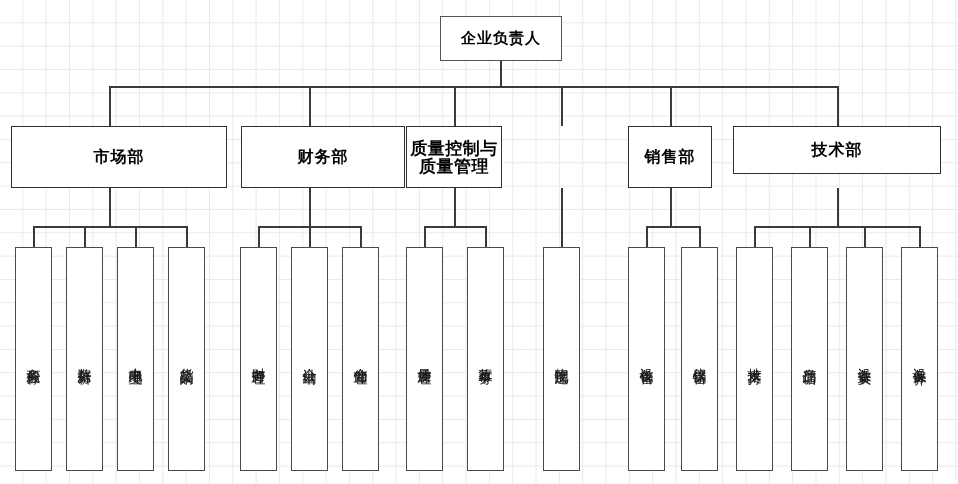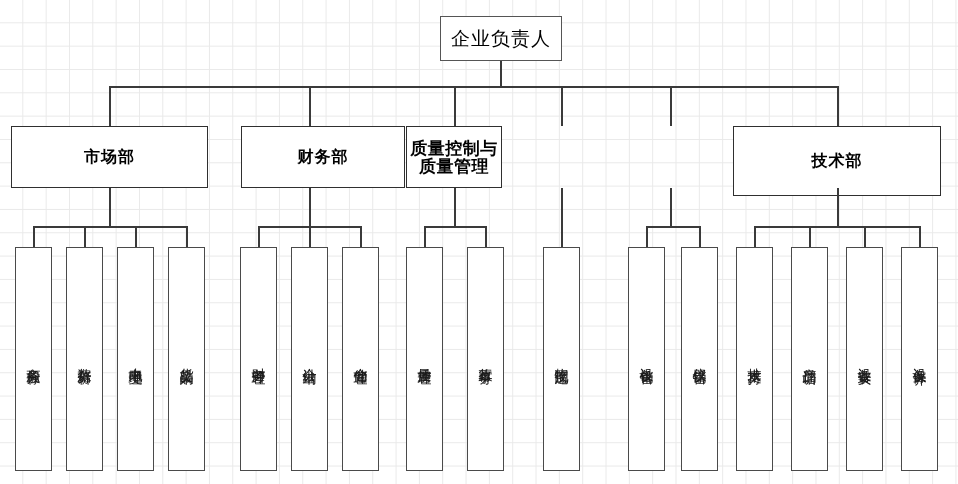--- a/index.html
+++ b/index.html
@@ -25,22 +25,22 @@
     background:#ffffff;
     border:1.6px solid #3a3a3a;
     display:flex;
     align-items:center;
     justify-content:center;
     text-align:center;
     color:#000000;
   }
   .node.root{
     border-color:#555555;
-    font-weight:normal;
-    font-size:19px;
+    font-weight:bold;
+    font-size:15px;
     line-height:21px;
     letter-spacing:1px;
   }
   .node.dept{
     font-weight:bold;
     font-size:16px;
     line-height:20px;
     letter-spacing:1px;
     border-color:#2f2f2f;
   }
@@ -90,38 +90,41 @@
 
   <div class="conn h" style="left:109px;top:86px;width:729px;"></div>
 
   <div class="conn v" style="left:109px;top:86px;height:40px;"></div>
   <div class="conn v" style="left:309px;top:86px;height:40px;"></div>
   <div class="conn v" style="left:454px;top:86px;height:40px;"></div>
   <div class="conn v" style="left:561px;top:86px;height:40px;"></div>
   <div class="conn v" style="left:670px;top:86px;height:40px;"></div>
   <div class="conn v" style="left:837px;top:86px;height:40px;"></div>
 
-  <div class="node dept" style="left:11px;top:126px;width:197px;height:62px;">
+  <div class="node dept" style="left:11px;top:126px;width:216px;height:62px;">
     <span class="lbl">市场部</span>
   </div>
 
   <div class="node dept" style="left:241px;top:126px;width:164px;height:62px;">
     <span class="lbl">财务部</span>
   </div>
 
   <div class="node dept two-line" style="left:406px;top:126px;width:96px;height:62px;">
     <div>
       <span class="lbl">质量控制与</span>
       <span class="lbl">质量管理</span>
     </div>
   </div>
 
 
-
-  <div class="node dept" style="left:733px;top:126px;width:208px;height:70px;">
+  <div class="node dept" style="left:628px;top:126px;width:84px;height:62px;">
+    <span class="lbl">销售部</span>
+  </div>
+
+  <div class="node dept" style="left:733px;top:126px;width:208px;height:48px;">
     <span class="lbl">技术部</span>
   </div>
 
   <div class="conn v" style="left:109px;top:188px;height:38px;"></div>
   <div class="conn h" style="left:33px;top:226px;width:153px;"></div>
   <div class="conn v" style="left:33px;top:226px;height:21px;"></div>
   <div class="conn v" style="left:84px;top:226px;height:21px;"></div>
   <div class="conn v" style="left:135px;top:226px;height:21px;"></div>
   <div class="conn v" style="left:186px;top:226px;height:21px;"></div>
 

